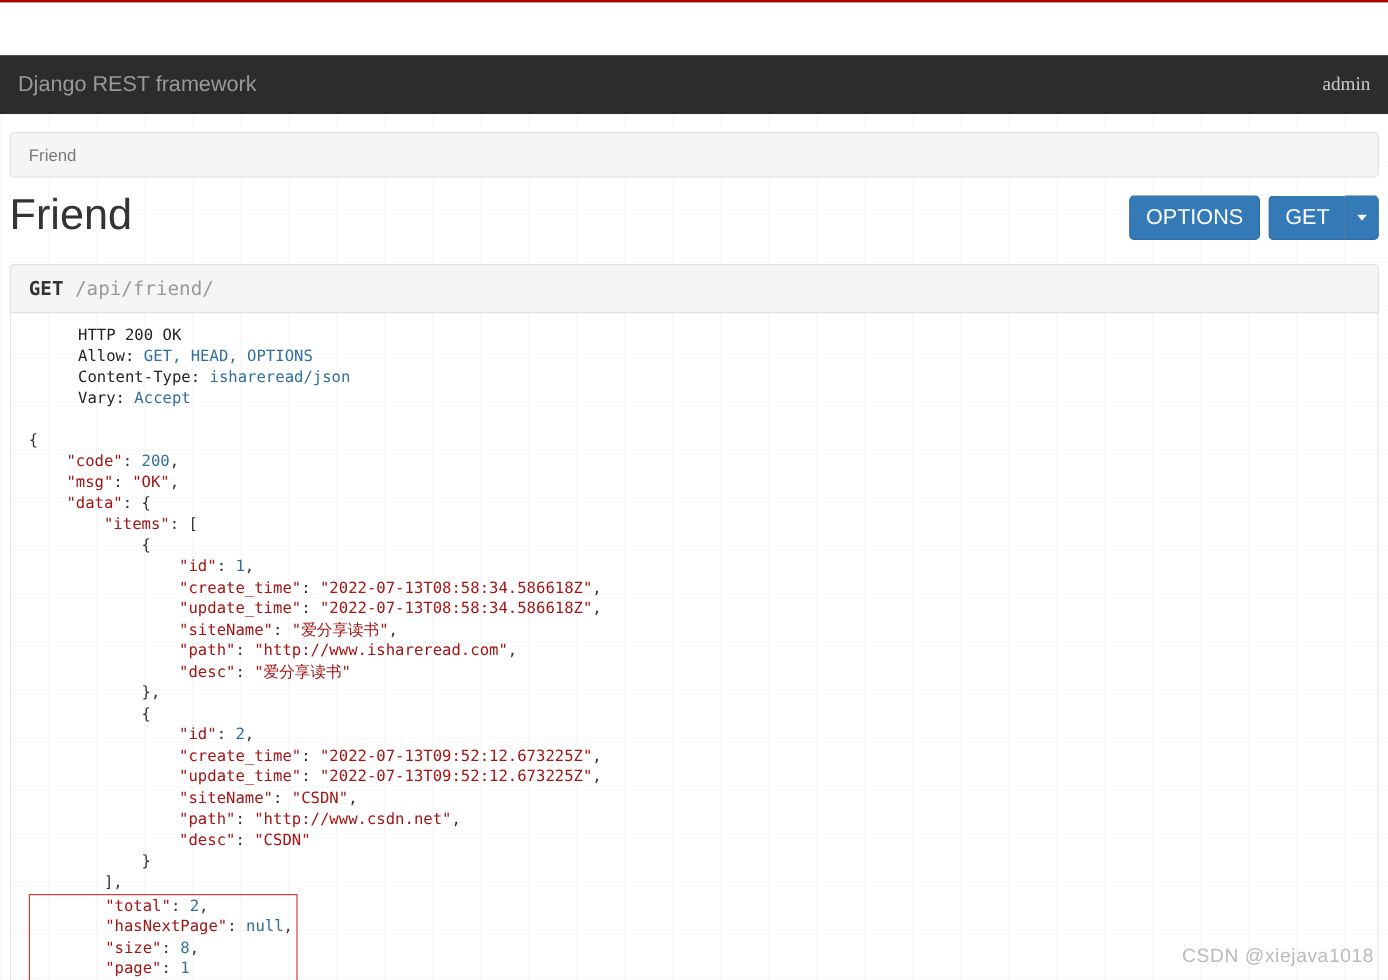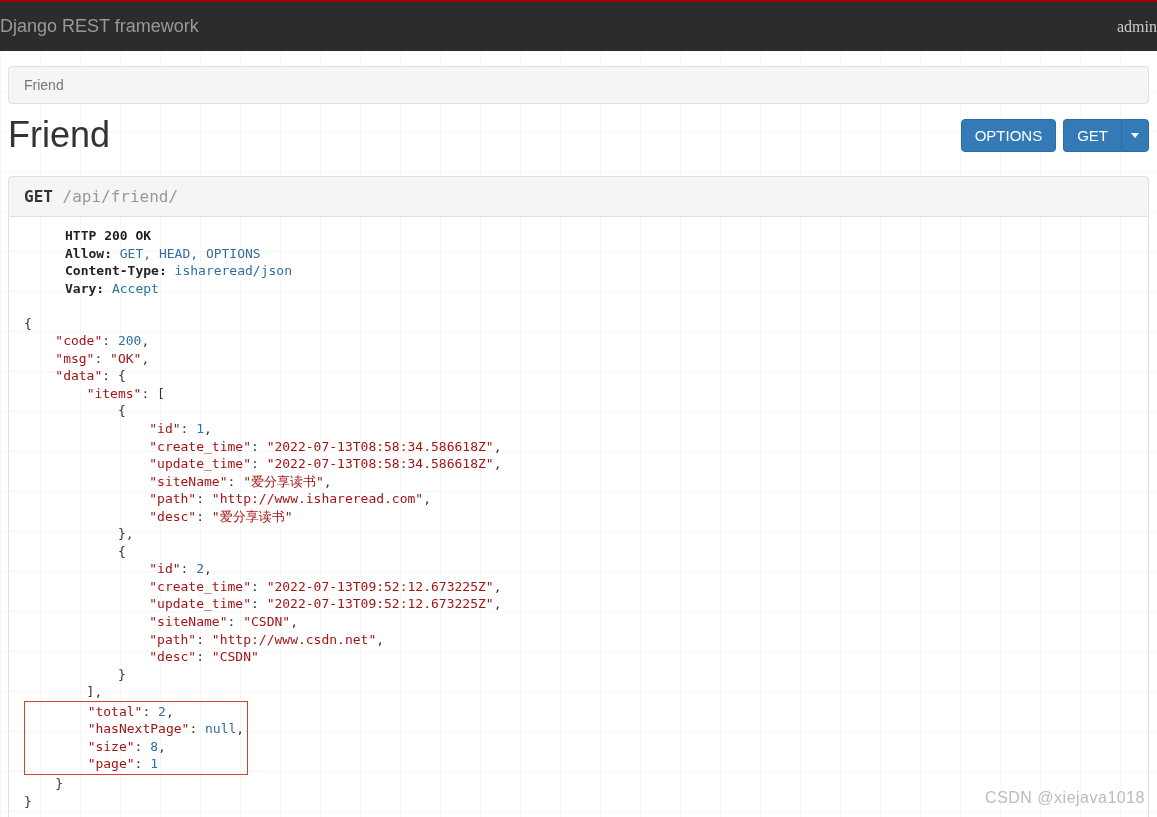--- a/index.html
+++ b/index.html
@@ -9,21 +9,22 @@
       font-size: 14px;
       color: #333;
     }
     .top-red-line { height: 2px; background: #a30000; width: 100%; }
     .navbar {
       background: #2c2c2c;
       height: 49px;
       display: flex;
       align-items: center;
       justify-content: space-between;
-      padding: 0 0;
+      padding: 0 15px;
+      margin-top: 44px;
     }
     .navbar-brand {
       color: #999;
       font-size: 18px;
       font-weight: 400;
       cursor: pointer;
     }
     .navbar-user {
       color: #ccc;
       font-size: 16px;
@@ -53,21 +54,21 @@
       font-weight: 400;
       color: #333;
       margin-top: -5px;
     }
     .btn-group { display: flex; gap: 7px; align-items: flex-start; }
     .btn {
       background: #337ab7;
       border: 1px solid #2e6da4;
       color: #fff;
       padding: 7px 13px;
-      font-size: 15px;
+      font-size: 18px;
       border-radius: 4px;
       cursor: pointer;
       display: inline-flex;
       align-items: center;
     }
     .btn-split-group { display: flex; }
     .btn-split-left {
       border-top-right-radius: 0;
       border-bottom-right-radius: 0;
       border-right: none;
@@ -99,21 +100,21 @@
       border-top: none;
       border-radius: 0 0 4px 4px;
       padding: 10px 15px 15px 15px;
       font-family: Consolas, Menlo, monospace;
       font-size: 13px;
       line-height: 1.35;
       white-space: pre;
       color: #333;
       position: relative;
     }
-    .kw { font-weight: bold; color: #222; padding-left: 41px; }
+    .kw { font-weight: normal; color: #222; padding-left: 41px; }
     .hval { color: #2f6f9f; text-align: center; }
     .key { color: #a31515; }
     .str { color: #a31515; }
     .num { color: #2f6f9f; }
     .nul { color: #2f6f9f; }
     .highlight-box {
       border: 1px solid #d43f3a;
       padding: 1px 3px 1px 0;
       display: inline-block;
     }

